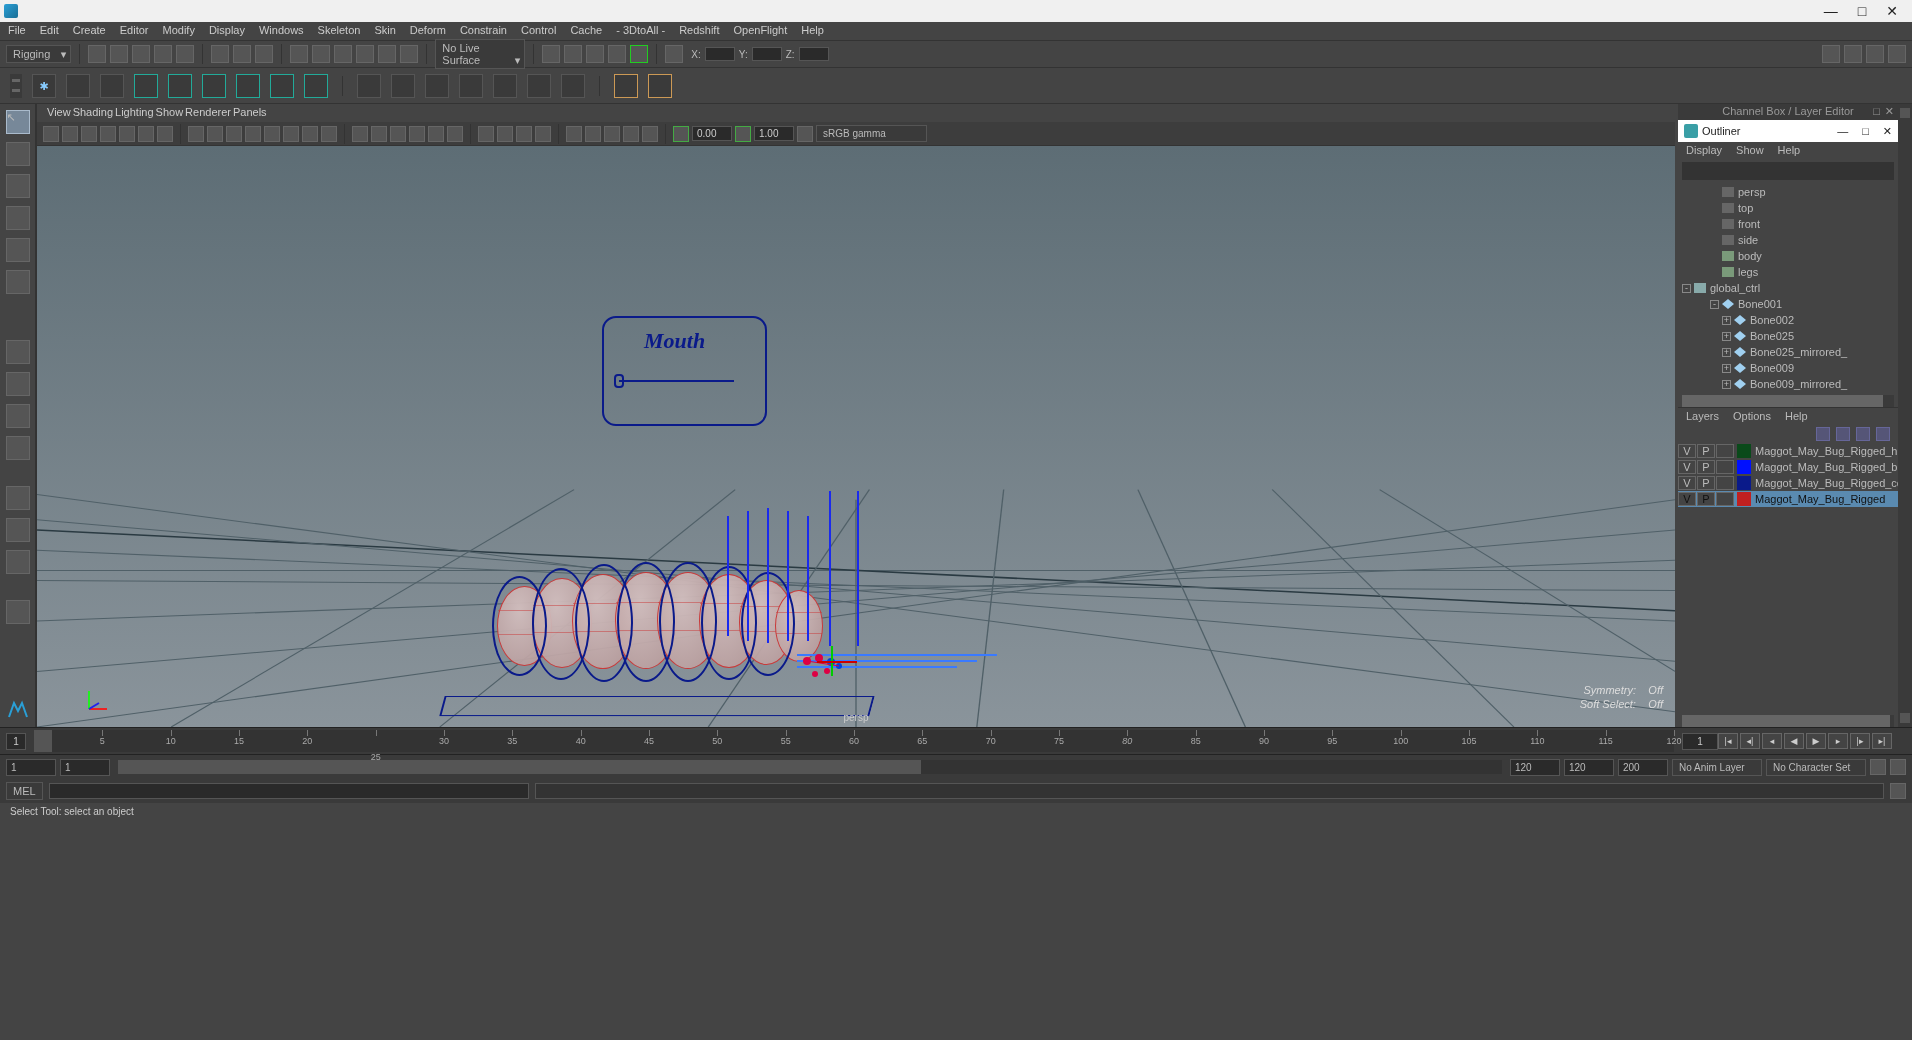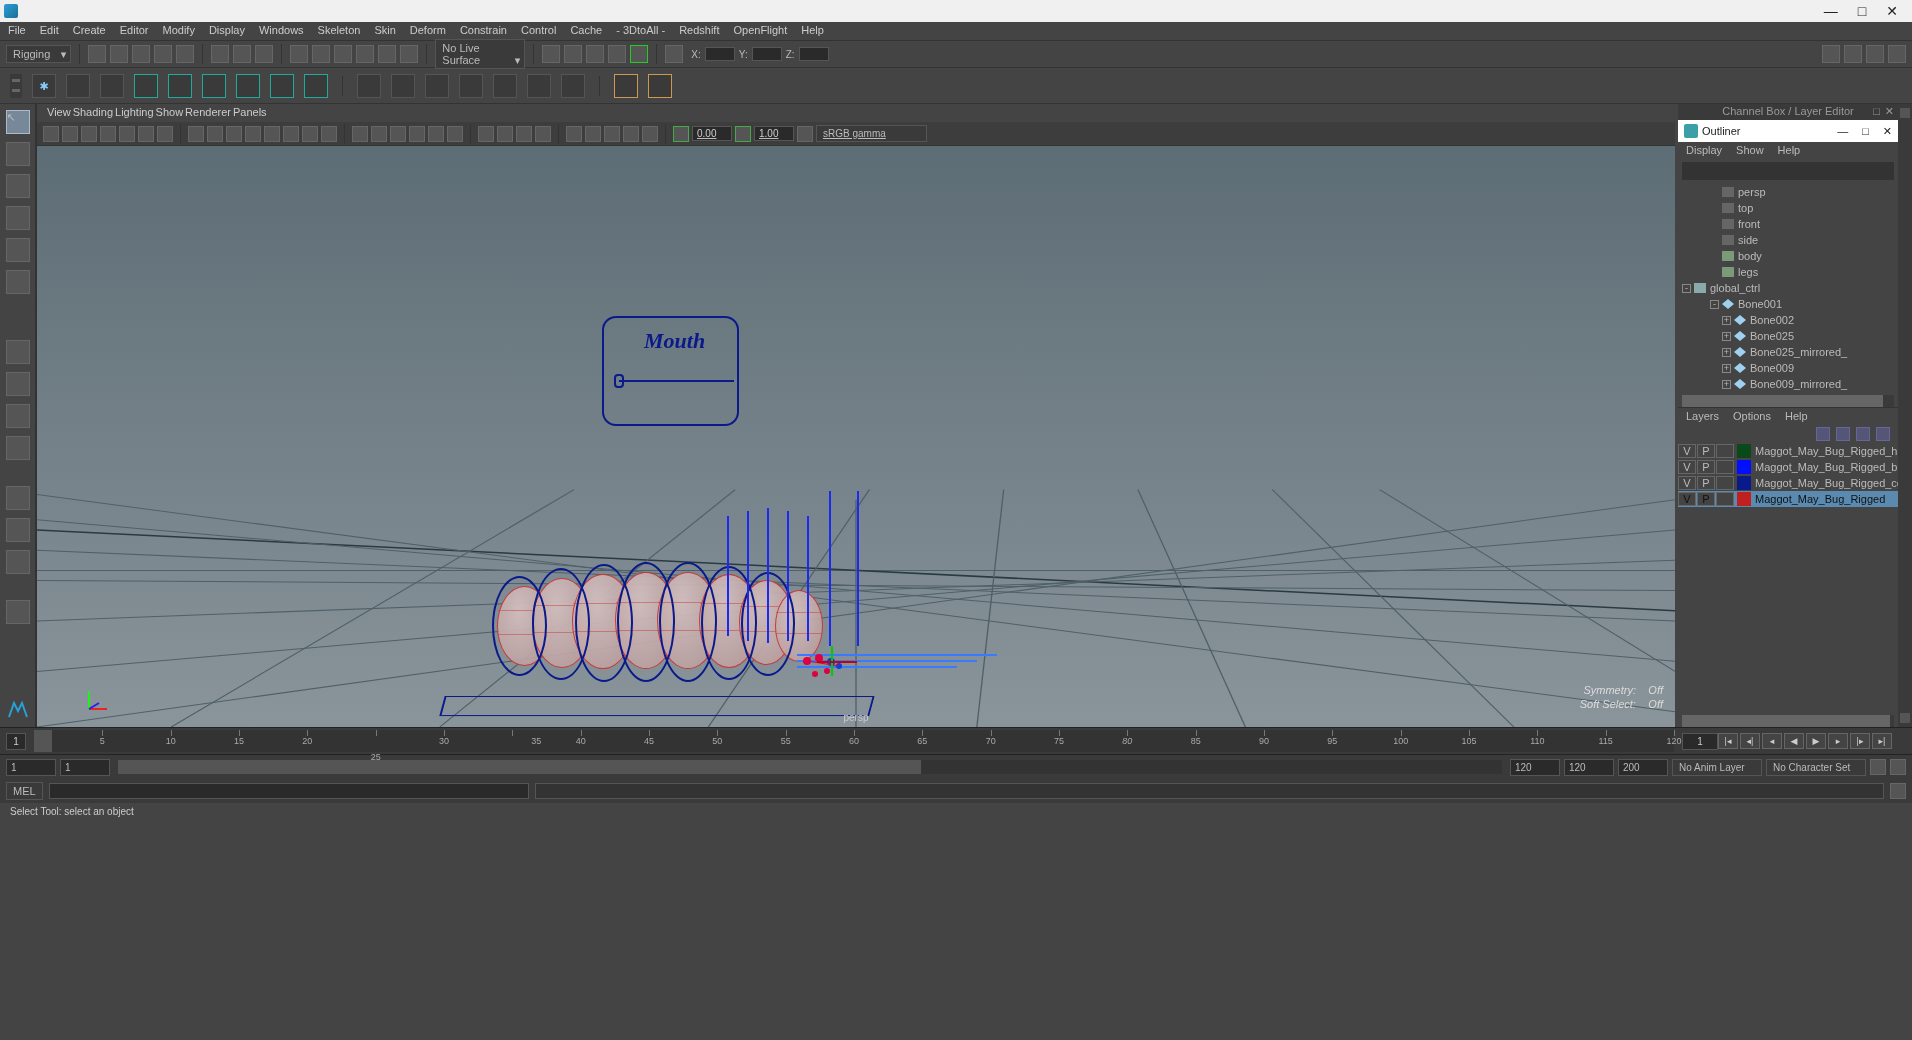--- a/index.html
+++ b/index.html
@@ -18,28 +18,28 @@
 .shelf2 { background:#444; height:36px; border-bottom:1px solid #333; display:flex; align-items:center; padding:0 10px; gap:10px; }
 .shelf2 .sicon { width:24px; height:24px; border:1px solid #555; background:#3a3a3a; }
 .shelf2 .sicon.g { border-color:#2a9; }
 .shelf2 .sicon.o { border-color:#c95; }
 .main { display:flex; height:623px; }
 .toolcol { width:36px; background:#444; border-right:1px solid #333; display:flex; flex-direction:column; align-items:center; padding-top:6px; gap:8px; }
 .toolcol .tbtn { width:24px; height:24px; background:#555; border:1px solid #666; }
 .attrcol { width:36px; background:#444; border-left:1px solid #333; display:flex; flex-direction:column; align-items:center; padding-top:6px; gap:4px; }
 .viewport { flex:1; display:flex; flex-direction:column; background:#444; }
 .vpmenu { height:18px; background:#444; display:flex; gap:2px; padding:2px 10px; color:#ccc; }
-.vptools { height:24px; background:#3d3d3d; border-bottom:1px solid #333; display:flex; align-items:center; padding:0 6px; gap:3px;text-decoration:underline; }
+.vptools { height:24px; background:#3d3d3d; border-bottom:1px solid #333; display:flex; align-items:center; padding:0 6px; gap:3px; }
 .vptools .vt { width:16px; height:16px; background:#555; border:1px solid #666; }
 .vptools .numbox { background:#2a2a2a; border:1px solid #555; color:#ccc; padding:1px 4px; width:40px; font-size:10px; }
 .vptools .colorcombo { background:#3a3a3a; border:1px solid #555; padding:2px 40px 2px 6px; font-size:10px; }
 .canvas { flex:1; background:linear-gradient(#5d6d75 0%,#8a949b 100%); position:relative; overflow:hidden; }
 .grid line { stroke:#506068; stroke-width:1; }
 .grid line.axis { stroke:#2a3a42; stroke-width:1.5; }
-.mouthbox { position:absolute; left:565px; top:170px; width:137px; height:110px; border:2px solid #0a1a8a; border-radius:14px; }
+.mouthbox { position:absolute; left:565px; top:170px; width:165px; height:110px; border:2px solid #0a1a8a; border-radius:14px; }
 .mouthbox .lbl { position:absolute; top:10px; left:40px; color:#0a1a8a; font-size:22px; font-weight:bold; font-style:italic; font-family:"Times New Roman",serif; }
 .mouthbox .slider { position:absolute; top:62px; left:15px; width:115px; height:2px; background:#0a1a8a; }
 .mouthbox .handle { position:absolute; top:56px; left:10px; width:10px; height:14px; border:2px solid #0a1a8a; border-radius:4px; }
 .hud { position:absolute; right:12px; bottom:16px; color:#ddd; font-size:10px; text-align:right; line-height:14px;font-style:italic; }
 .hud .val { display:inline-block; width:24px; text-align:right; }
 .vplabel { position:absolute; bottom:4px; left:50%; transform:translateX(-50%); color:#ccc; font-size:10px; }
 .gizmo { position:absolute; left:48px; bottom:14px; width:24px; height:24px; }
 .rightpanel { width:220px; background:#444; display:flex; flex-direction:column; margin-left:3px; }
 .rptitle { height:16px; background:#3a3a3a; color:#999; font-size:10px; text-align:center; padding-top:1px; position:relative; }
 .rptitle .x { position:absolute; right:4px; top:1px; cursor:pointer; }
@@ -531,21 +531,21 @@
       <div class="tlabel" style="left: 8.33333%;">10</div>
       <div class="tick" style="left: 12.5%;"></div>
       <div class="tlabel" style="left: 12.5%;">15</div>
       <div class="tick" style="left: 16.6667%;"></div>
       <div class="tlabel" style="left: 16.6667%;">20</div>
       <div class="tick" style="left: 20.8333%;"></div>
       <div class="tlabel" style="left: 20.8333%; margin-top: 16px;">25</div>
       <div class="tick" style="left: 25%;"></div>
       <div class="tlabel" style="left: 25%;">30</div>
       <div class="tick" style="left: 29.1667%;"></div>
-      <div class="tlabel" style="left: 29.1667%; margin-left: 24px;">35</div>
+      <div class="tlabel" style="left: 29.1667%;">35</div>
       <div class="tick" style="left: 33.3333%;"></div>
       <div class="tlabel" style="left: 33.3333%;">40</div>
       <div class="tick" style="left: 37.5%;"></div>
       <div class="tlabel" style="left: 37.5%;">45</div>
       <div class="tick" style="left: 41.6667%;"></div>
       <div class="tlabel" style="left: 41.6667%;">50</div>
       <div class="tick" style="left: 45.8333%;"></div>
       <div class="tlabel" style="left: 45.8333%;">55</div>
       <div class="tick" style="left: 50%;"></div>
       <div class="tlabel" style="left: 50%;">60</div>

